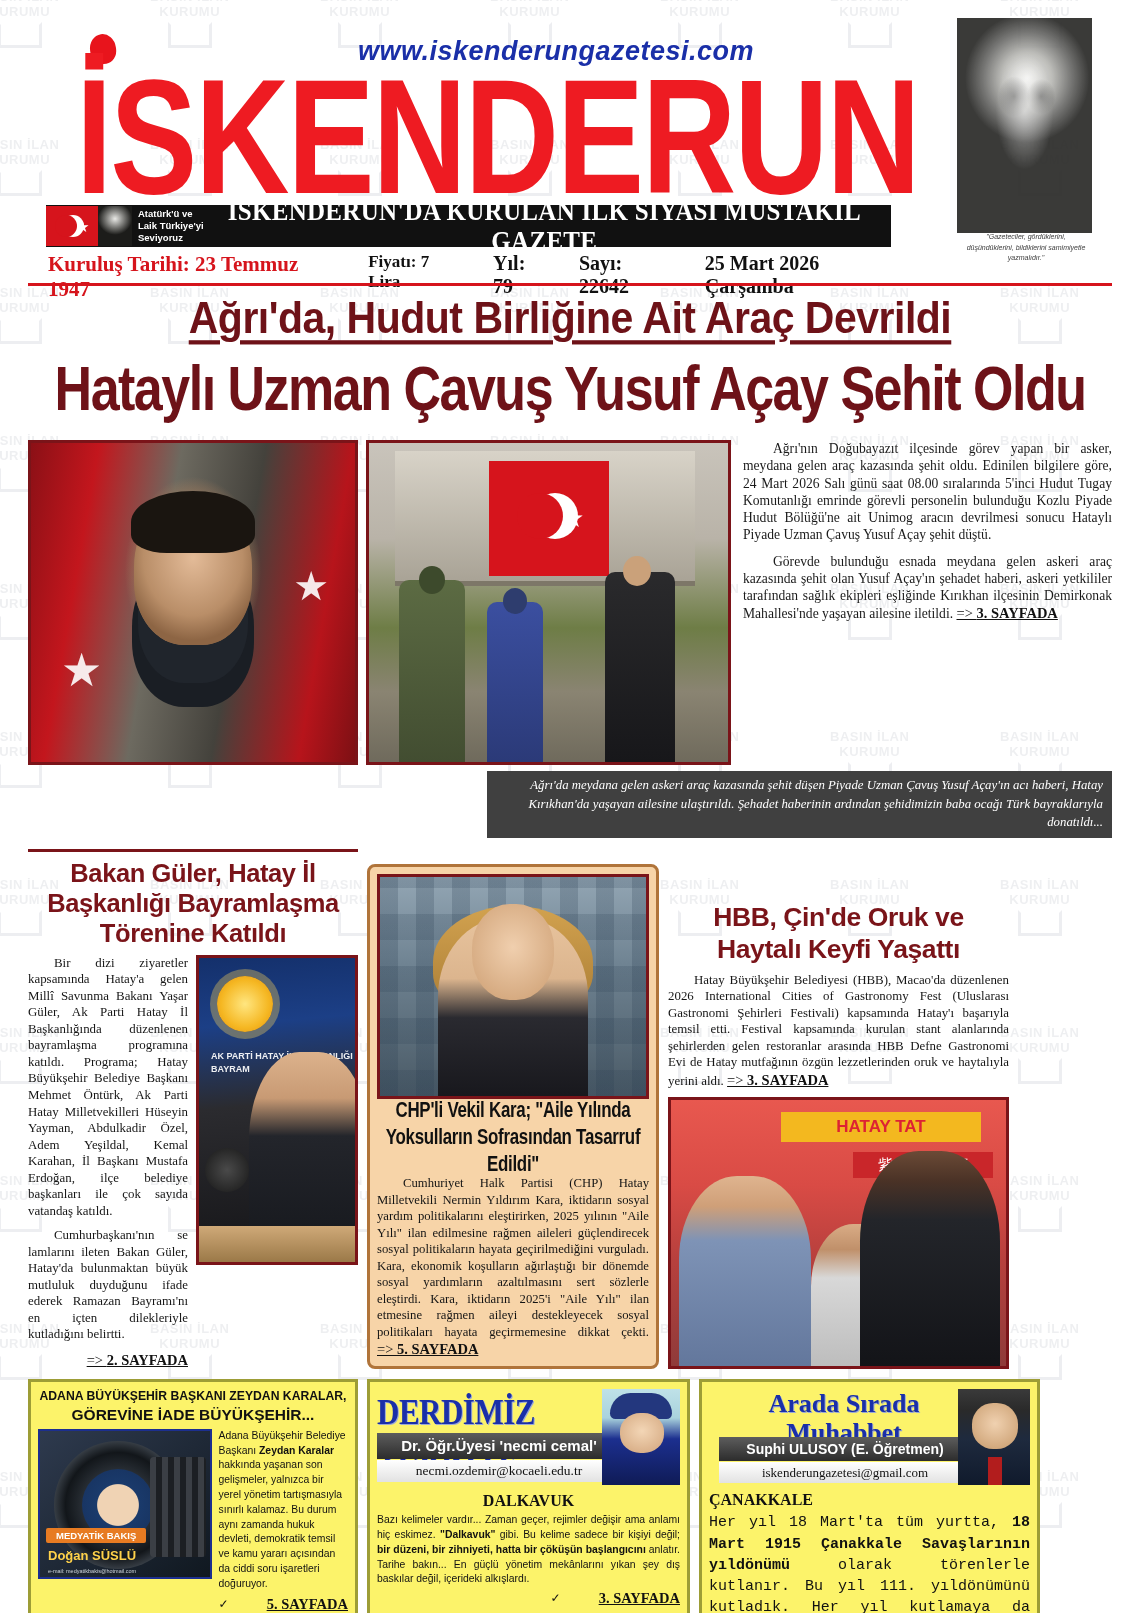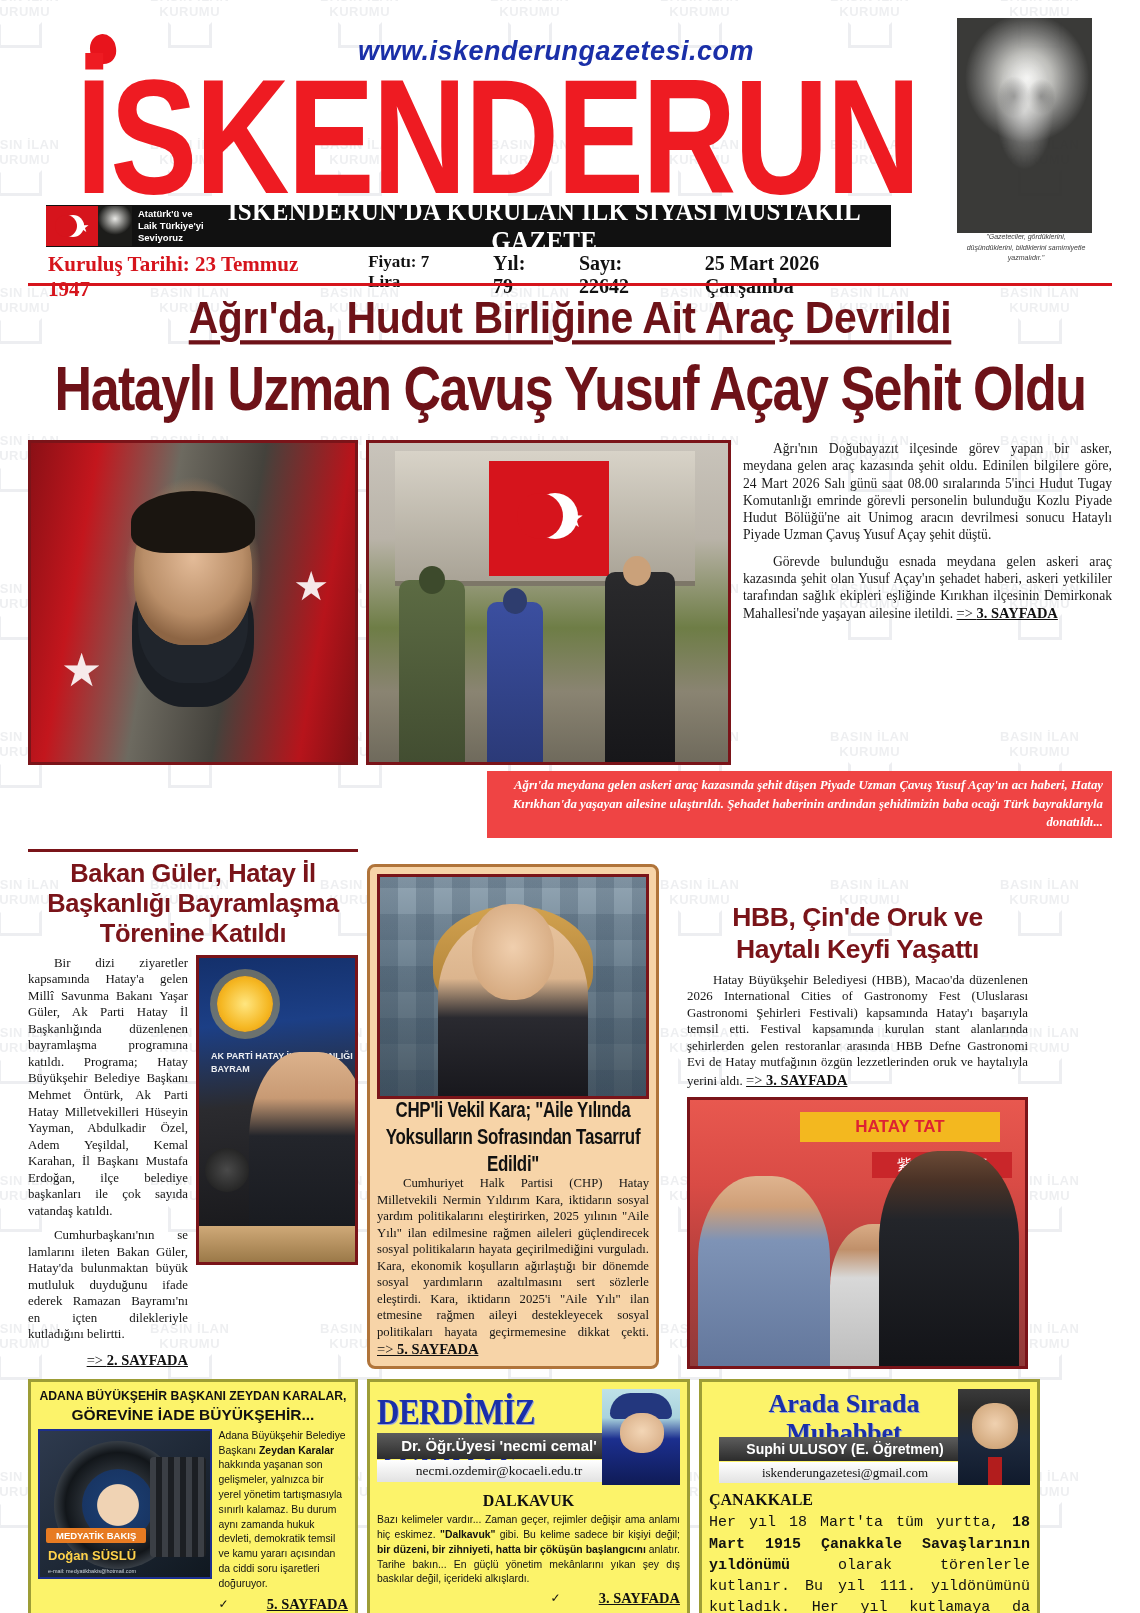--- a/index.html
+++ b/index.html
@@ -209,32 +209,32 @@
   .lead-text p { text-indent: 30px; margin-bottom: 9px; }
   .sayfada {
     font-family: "Liberation Serif", serif; font-weight: bold;
     font-size: 14.5px; text-decoration: underline; color:#111;
     white-space: nowrap;
   }
   .arrow { font-weight: normal; text-decoration: none; }
 
   .lead-caption {
     margin: 6px 0 0 auto; width: 625px;
-    background: #ef4444; color: #fff;
+    background: #404040; color: #fff;
     font-family: "Liberation Serif", serif;
-    font-style: italic; font-weight: bold;
+    font-style: italic; font-weight: normal;
     font-size: 12.8px; line-height: 1.45; text-align: right;
     padding: 5px 9px 6px;
   }
 
   
   .mid-row { display: flex; gap: 9px; margin-top: 11px; align-items: flex-end; }
   .col-left { width: 330px; }
   .col-mid  { width: 292px; }
-  .col-right{ width: 341px; margin-left: 19px; }
+  .col-right{ width: 341px; }
 
   .sec-head-left {
     text-align:center; color:#7a1419;
     font-family: "Liberation Sans", sans-serif; font-weight: bold;
     font-size: 25.5px; line-height: 1.18; letter-spacing:-.4px;
     padding: 6px 0 7px; border-top: 3px solid #7a1419;
   }
   .sec-head-right {
     text-align:center; color:#7a1419;
     font-family: "Liberation Sans", sans-serif; font-weight: bold;

